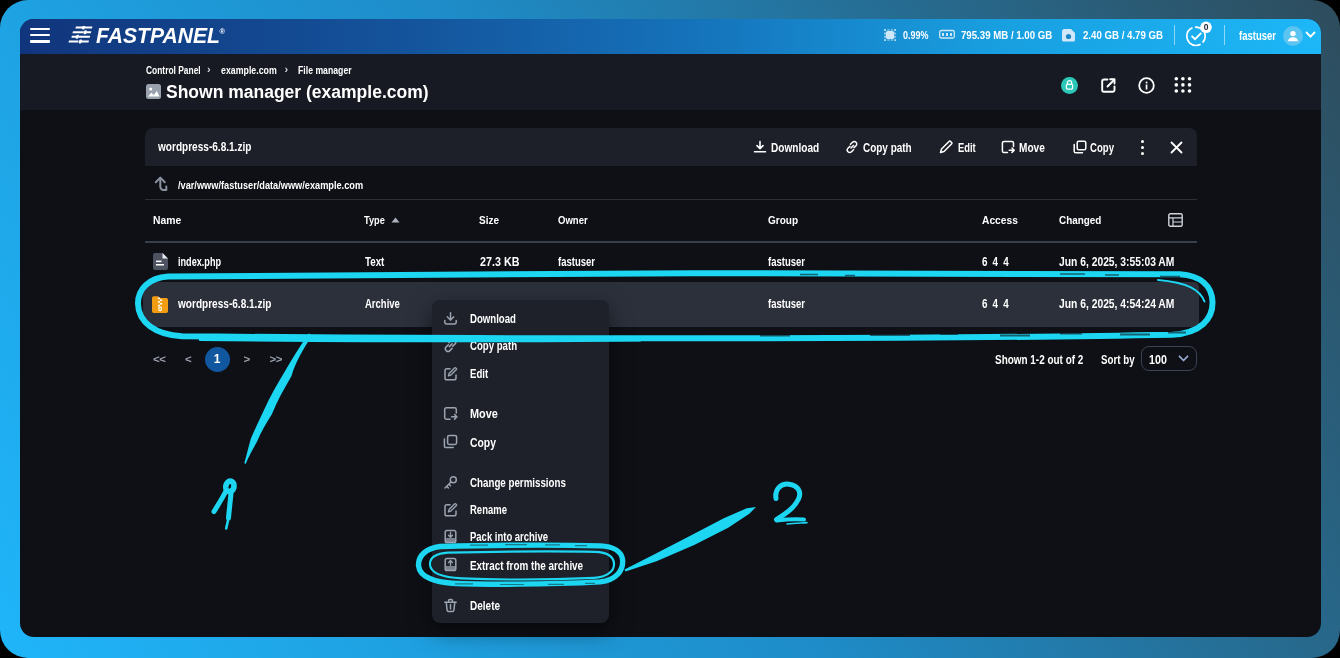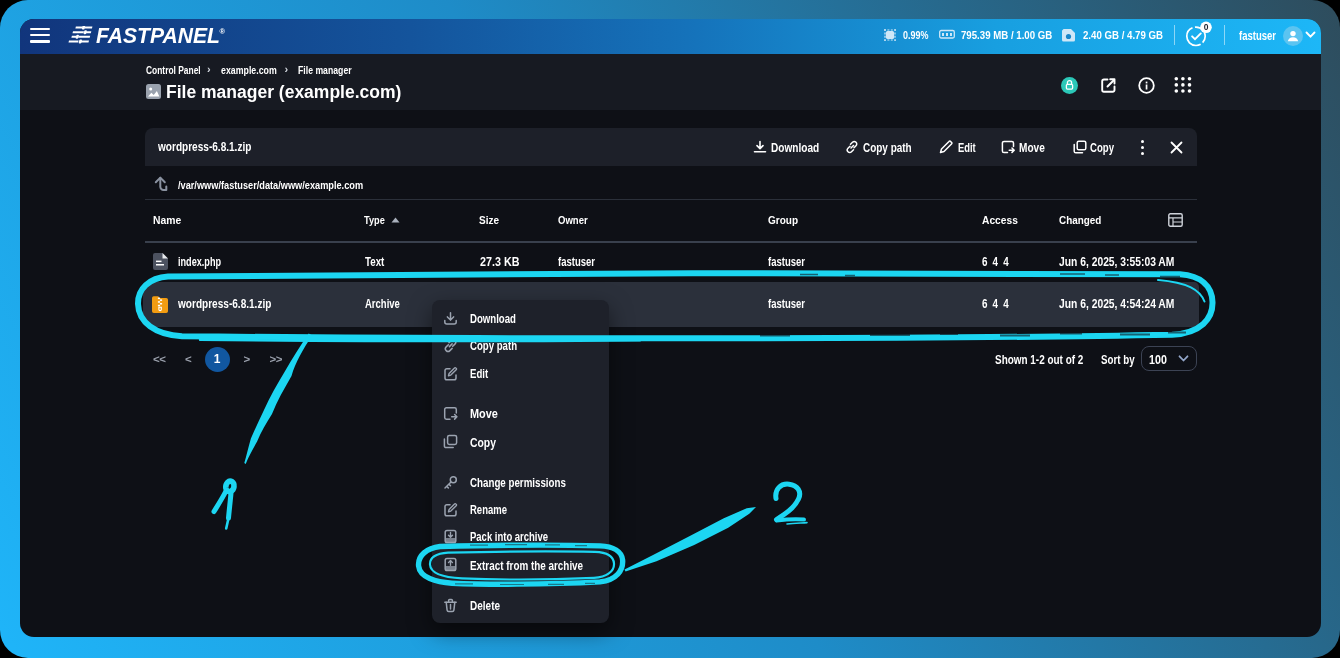--- a/index.html
+++ b/index.html
@@ -87,21 +87,21 @@
   <path d="M1.5 1.5 L5.5 5.7 L9.5 1.5" fill="none" stroke="#fff" stroke-width="1.9" stroke-linecap="round" stroke-linejoin="round"></path>
 </svg>
 
 
 <div class="t c" style="left:146px;top:64px;font-size:11px;--sx:0.765;">Control Panel</div><div class="t" style="left:207px;top:62.5px;font-size:11px;color:#d4d9e0;">›</div><div class="t c" style="left:221px;top:64px;font-size:11px;--sx:0.80;">example.com</div><div class="t" style="left:284.5px;top:62.5px;font-size:11px;color:#d4d9e0;">›</div><div class="t c" style="left:297.5px;top:64px;font-size:11px;--sx:0.79;">File manager</div>
 <svg class="abs" style="left:146px;top:84px;" width="15" height="15" viewBox="0 0 15 15">
   <rect x="0" y="0" width="15" height="15" rx="2.5" fill="#9aa2ae"></rect>
   <circle cx="4.7" cy="5" r="1.5" fill="#fff"></circle>
   <path d="M2 12.5 l3.4-3.8 2.3 2.3 3.2-4 2.4 5.5 z" fill="#fff"></path>
 </svg>
-<div class="t" style="left:166px;top:82px;font-size:17.5px;">File manager (example.com)</div>
+<div class="t" style="left:166px;top:82px;font-size:17.5px;">Shown manager (example.com)</div>
 <svg class="abs" style="left:1061px;top:77px;" width="17" height="17" viewBox="0 0 17 17">
   <circle cx="8.5" cy="8.5" r="8.5" fill="#2bc8b8"></circle>
   <rect x="5.4" y="7.3" width="6.2" height="4.8" rx="1" fill="none" stroke="#fff" stroke-width="1.3"></rect>
   <path d="M6.4 7.3 v-1.5 a2.1 2.1 0 0 1 4.2 0 v1.5" fill="none" stroke="#fff" stroke-width="1.3"></path>
 </svg>
 <svg class="abs" style="left:1100px;top:77px;" width="17" height="17" viewBox="0 0 17 17">
   <path d="M7.5 2.5 H4 a1.8 1.8 0 0 0 -1.8 1.8 V13 a1.8 1.8 0 0 0 1.8 1.8 h8.7 a1.8 1.8 0 0 0 1.8 -1.8 V9.5" fill="none" stroke="#fff" stroke-width="1.9" stroke-linecap="round"></path>
   <path d="M7.5 9.5 L14 3" fill="none" stroke="#fff" stroke-width="1.9" stroke-linecap="round"></path>
   <path d="M10.2 2.3 h4.3 v4.3" fill="none" stroke="#fff" stroke-width="1.9" stroke-linecap="round" stroke-linejoin="round"></path>
 </svg>

